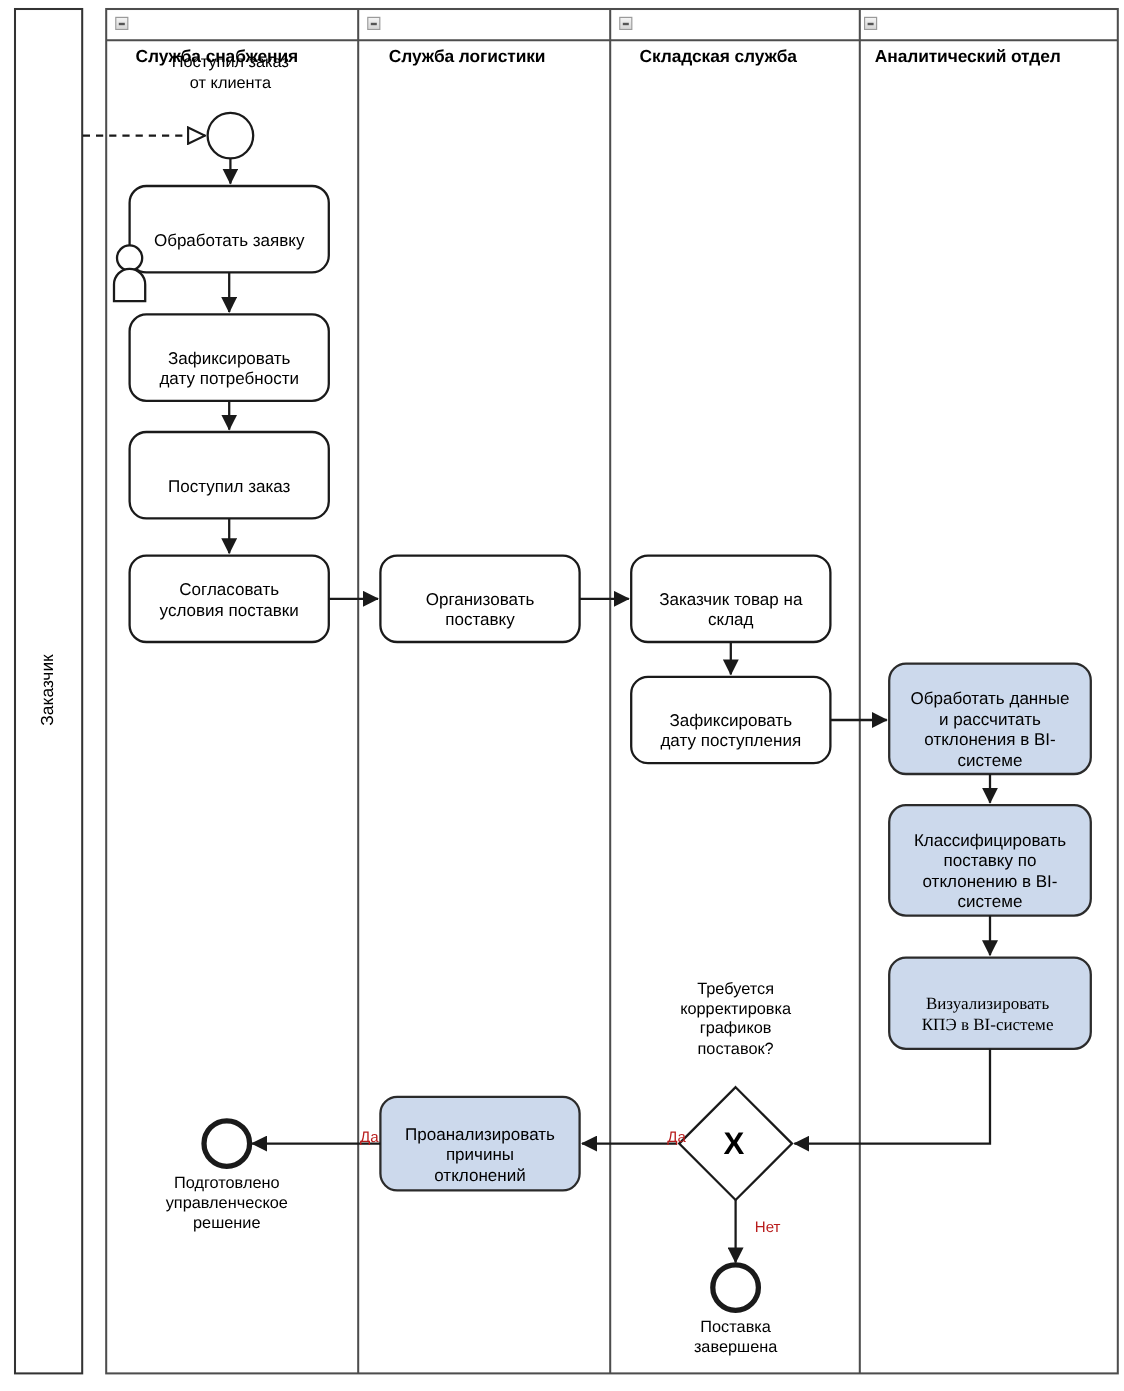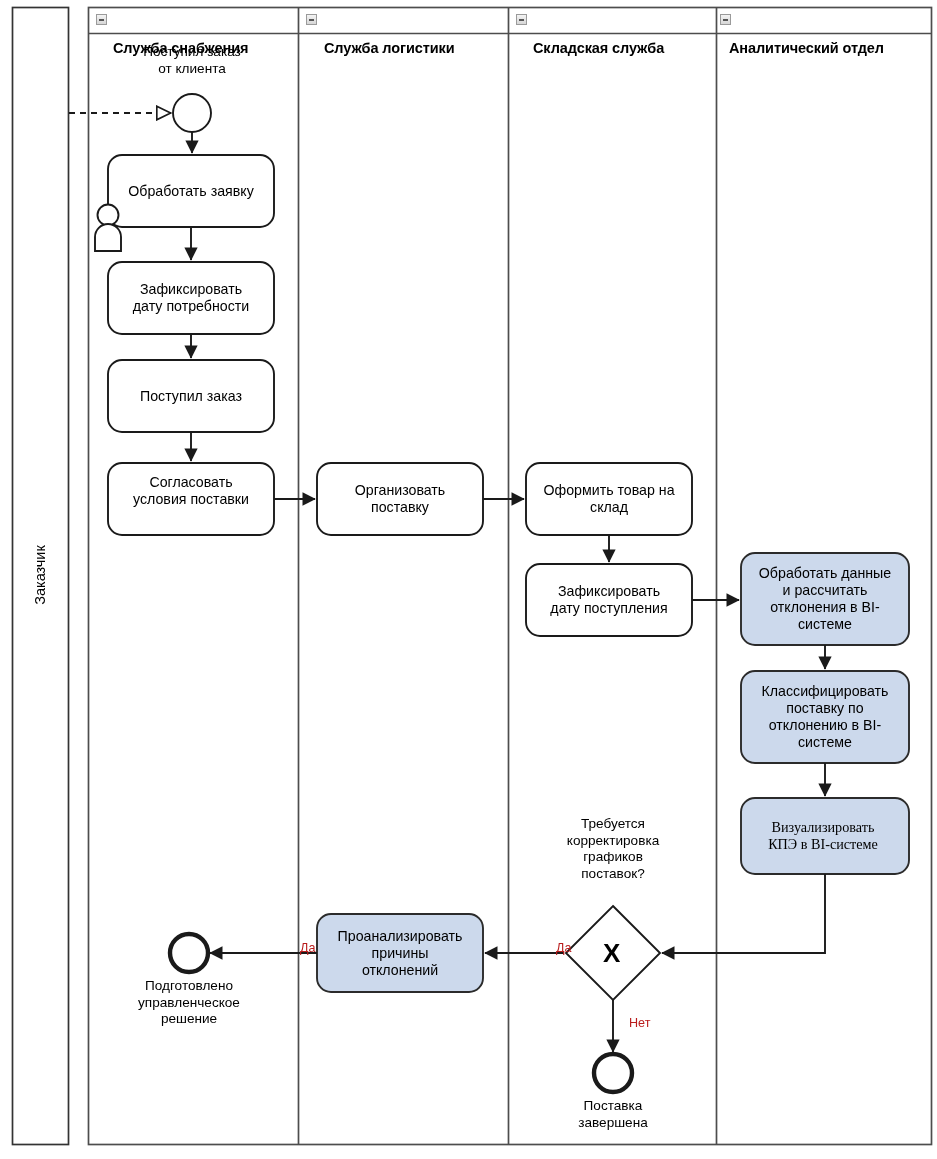--- a/index.html
+++ b/index.html
@@ -41,20 +41,21 @@
     position:absolute;
     text-align:center;
     font-size:14.2px;
     line-height:17px;
     color:#000;
     white-space:pre-line;
     display:flex;
     align-items:center;
     justify-content:center;
     pointer-events:none;
+    margin-top:10px;
   }
   .small-text{
     position:absolute;
     text-align:center;
     font-size:13.6px;
     line-height:16.5px;
     color:#000;
     white-space:pre-line;
   }
   .flow-label{
@@ -213,21 +214,21 @@
   <div class="node-text" style="left:110px;top:157px;width:162px;height:68px;">Обработать заявку</div>
   <div class="node-text" style="left:110px;top:264px;width:162px;height:68px;">Зафиксировать
 дату потребности</div>
   <div class="node-text" style="left:110px;top:362px;width:162px;height:68px;">Поступил заказ</div>
   <div class="node-text" style="left:110px;top:465px;width:162px;height:52px;">Согласовать
 условия поставки</div>
 
   <div class="node-text" style="left:319px;top:465px;width:162px;height:68px;">Организовать
 поставку</div>
 
-  <div class="node-text" style="left:528px;top:465px;width:162px;height:68px;">Оформить товар на
+  <div class="node-text" style="left:528px;top:465px;width:162px;height:68px;">Заказчик товар на
 склад</div>
   <div class="node-text" style="left:528px;top:566px;width:162px;height:68px;">Зафиксировать
 дату поступления</div>
 
   <div class="node-text" style="left:743px;top:555px;width:164px;height:88px;">Обработать данные
 и рассчитать
 отклонения в BI-
 системе</div>
   <div class="node-text" style="left:743px;top:673px;width:164px;height:88px;">Классифицировать
 поставку по

